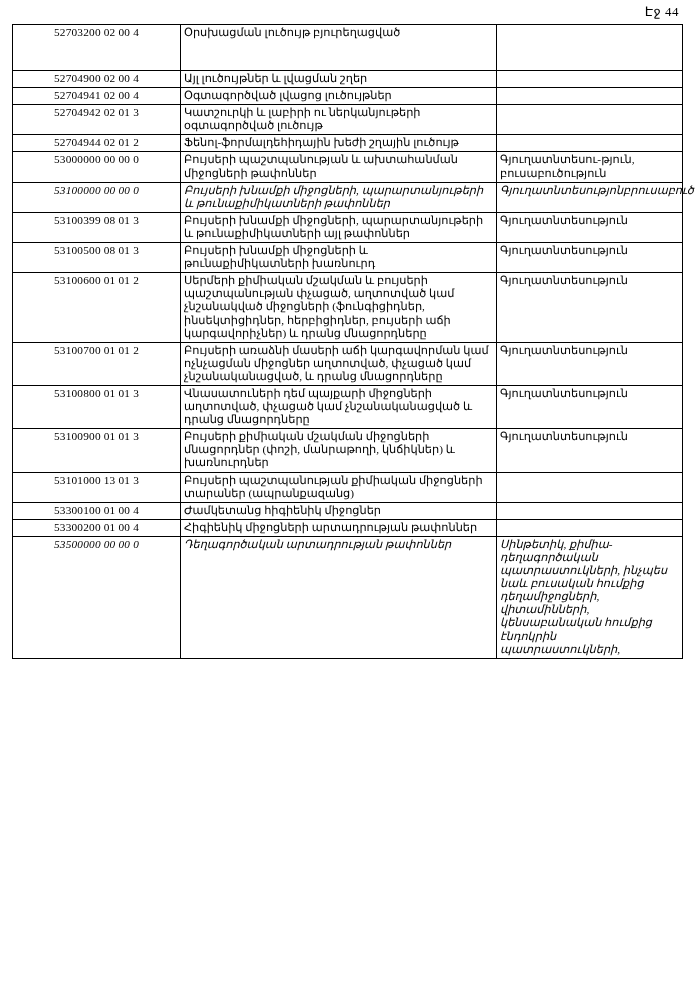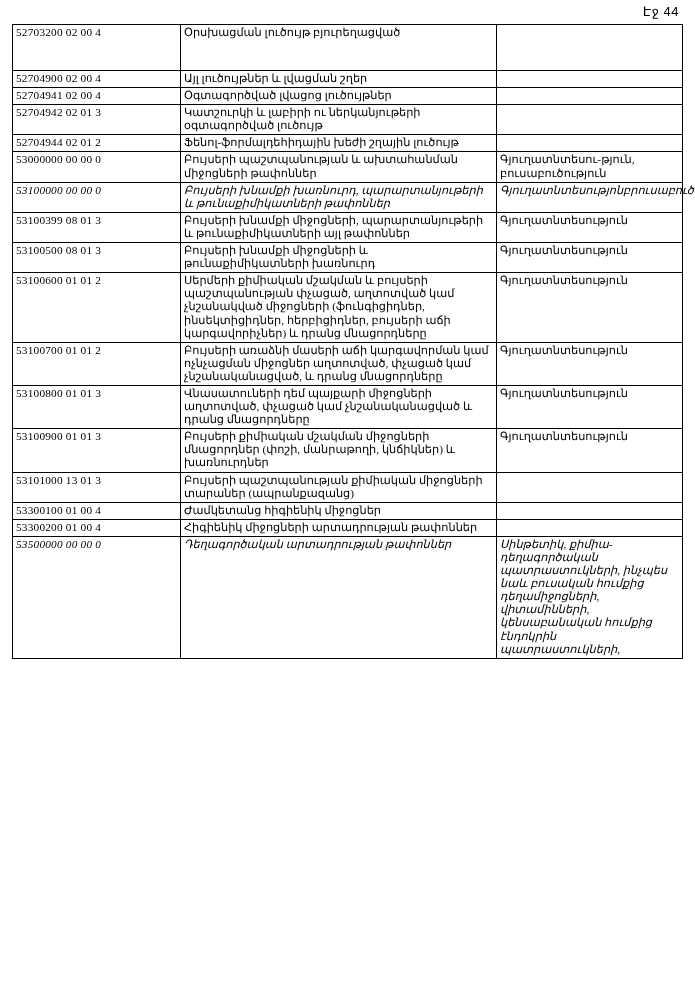--- a/index.html
+++ b/index.html
@@ -17,21 +17,21 @@
   .page {
     position: relative;
     width: 695px;
     height: 994px;
     box-sizing: border-box;
   }
   .page-header {
     position: absolute;
     top: 4px;
     right: 16px;
-    font-family: Liberation Sans, sans-serif;
+    font-family: Liberation Serif, serif;
     font-size: 13px;
     letter-spacing: 0.5px;
   }
   table.doc-table {
     position: absolute;
     top: 24px;
     left: 12px;
     width: 670px;
     border-collapse: collapse;
     table-layout: fixed;
@@ -44,20 +44,21 @@
     line-height: 1.16;
     font-family: "Liberation Serif", serif;
   }
   col.c-code { width: 168px; }
   col.c-name { width: 316px; }
   col.c-body { width: 186px; }
 
   .code-cell {
     white-space: nowrap;
     letter-spacing: 0.2px;
+    text-align: center;
   }
   .italic td, td.italic {
     font-style: italic;
   }
   .tall-a { height: 46px; }
   .tall-b { height: 84px; }
 </style>
 </head>
 <body>
 
@@ -97,21 +98,21 @@
           <td>Ֆենոլ-ֆորմալդեհիդային խեժի շղային լուծույթ</td>
           <td></td>
         </tr>
         <tr>
           <td class="code-cell">53000000 00 00 0</td>
           <td>Բույսերի պաշտպանության և ախտահանման միջոցների թափոններ</td>
           <td>Գյուղատնտեսու-թյուն, բուսաբուծություն</td>
         </tr>
         <tr class="italic">
           <td class="code-cell">53100000 00 00 0</td>
-          <td>Բույսերի խնամքի խառնուրդ, պարարտանյութերի և թունաքիմիկատների թափոններ</td>
+          <td>Բույսերի խնամքի միջոցների, պարարտանյութերի և թունաքիմիկատների թափոններ</td>
           <td>Գյուղատնտեսությոնբրուսաբուծություն</td>
         </tr>
         <tr>
           <td class="code-cell">53100399 08 01 3</td>
           <td>Բույսերի խնամքի միջոցների, պարարտանյութերի և թունաքիմիկատների այլ թափոններ</td>
           <td>Գյուղատնտեսություն</td>
         </tr>
         <tr>
           <td class="code-cell">53100500 08 01 3</td>
           <td>Բույսերի խնամքի միջոցների և թունաքիմիկատների խառնուրդ</td>

